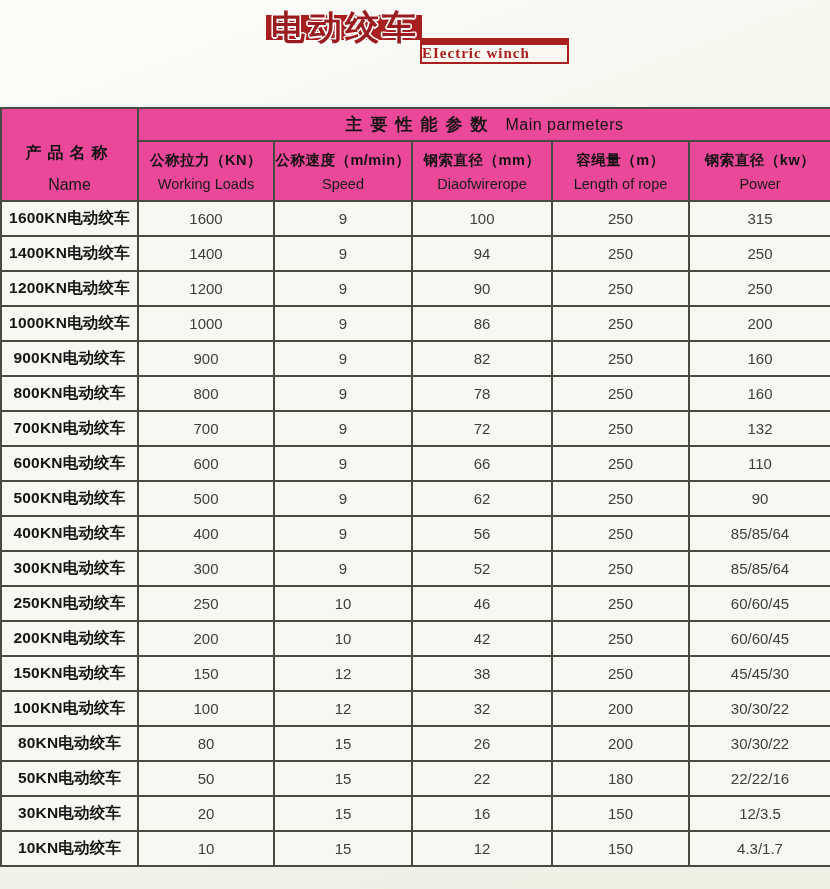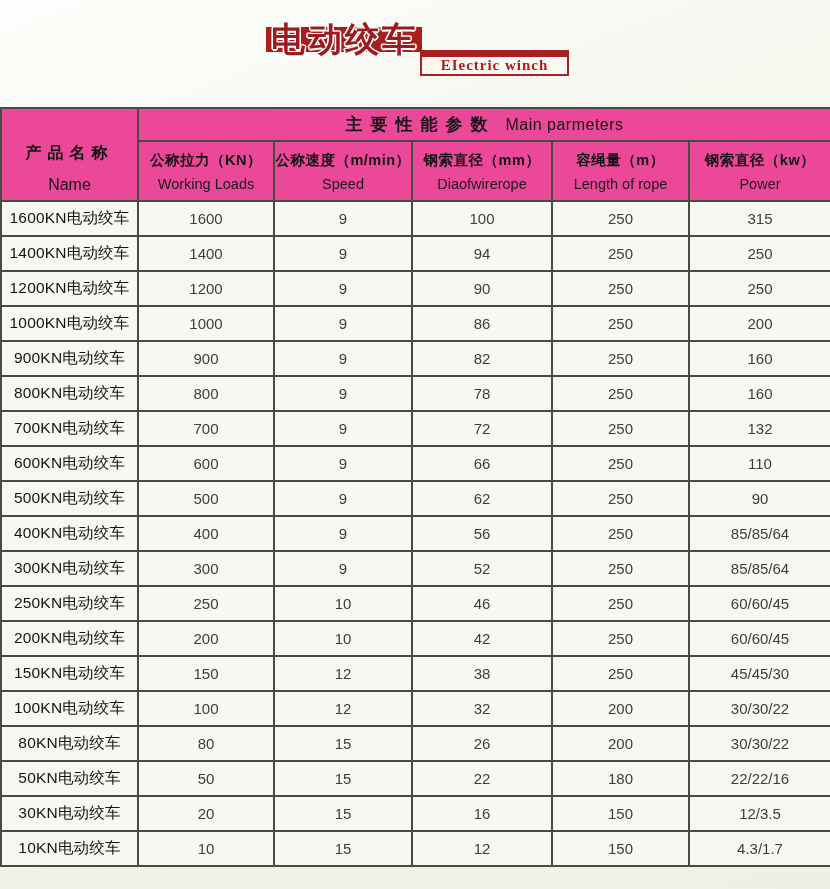--- a/index.html
+++ b/index.html
@@ -7,41 +7,41 @@
     padding: 0;
     width: 830px;
     height: 889px;
     overflow: hidden;
     font-family: "Liberation Sans", sans-serif;
     background: linear-gradient(160deg, #fdfdfb 0%, #f7f7f0 30%, #f1f2e8 70%, #eef0e4 100%);
   }
   .page { position: relative; width: 830px; height: 889px; }
 
   
-  .title-block { position: absolute; left: 0; top: 12px; width: 830px; height: 107px; }
+  .title-block { position: absolute; left: 0; top: 0; width: 830px; height: 107px; }
   .title-bar {
     position: absolute; left: 266px; top: 15px; width: 156px; height: 25px;
     background: #a7201f;
   }
   .title-cn {
     position: absolute; left: 271px; top: 5px;
     font-size: 34px; font-weight: 900; letter-spacing: 3px;
     color: #9b1c1e; white-space: nowrap;
     text-shadow:
       -1.5px 0 #ffffff, 1.5px 0 #ffffff, 0 -1.5px #ffffff, 0 1.5px #ffffff,
       -1px -1px #ffffff, 1px -1px #ffffff, -1px 1px #ffffff, 1px 1px #ffffff;
   }
   .title-strip {
     position: absolute; left: 420px; top: 38px; width: 149px; height: 5px;
     background: #a7201f;
   }
   .title-en-box {
     position: absolute; left: 420px; top: 43px; width: 149px; height: 21px;
     border: 2px solid #a7201f; background: #fbf8f2; box-sizing: border-box;
-    display: flex; align-items: center; justify-content: center;
+    display: flex; align-items: center; 
   }
   .title-en-box span {
     font-family: "Liberation Serif", serif;
     font-weight: bold; font-size: 15px; letter-spacing: 1px; color: #a91d1c;
     white-space: nowrap;
   }
 
   
   table.spec {
     position: absolute; left: 0; top: 107px;
@@ -61,21 +61,21 @@
 
   .span-h .cn { font-weight: bold; font-size: 17px; letter-spacing: 8px; color: #141414; }
   .span-h .en-inline { font-size: 16px; margin-left: 10px; letter-spacing: 0.5px; color: #141414; }
 
   .name-h .cn { font-weight: bold; font-size: 16px; letter-spacing: 6px; color: #111; margin-top: 27px; }
   .name-h .en { font-size: 16px; margin-top: 12px; color: #161616; }
 
   .sub-h .cn { font-weight: bold; font-size: 14.5px; color: #121212; letter-spacing: 0.5px; }
   .sub-h .en { font-size: 14.5px; margin-top: 6px; color: #1a1a1a; }
 
-  td.c-name { font-weight: 400; font-size: 15.5px; color: #141414; letter-spacing: 0.2px; }
+  td.c-name { font-weight: 700; font-size: 15.5px; color: #141414; letter-spacing: 0.2px; }
   td.c-val  { font-size: 15px; color: #3d3d3b; }
 </style>
 </head>
 <body>
 
 <div class="page">
 
   <div class="title-block">
     <div class="title-bar"></div>
     <div class="title-cn">电动绞车</div>

